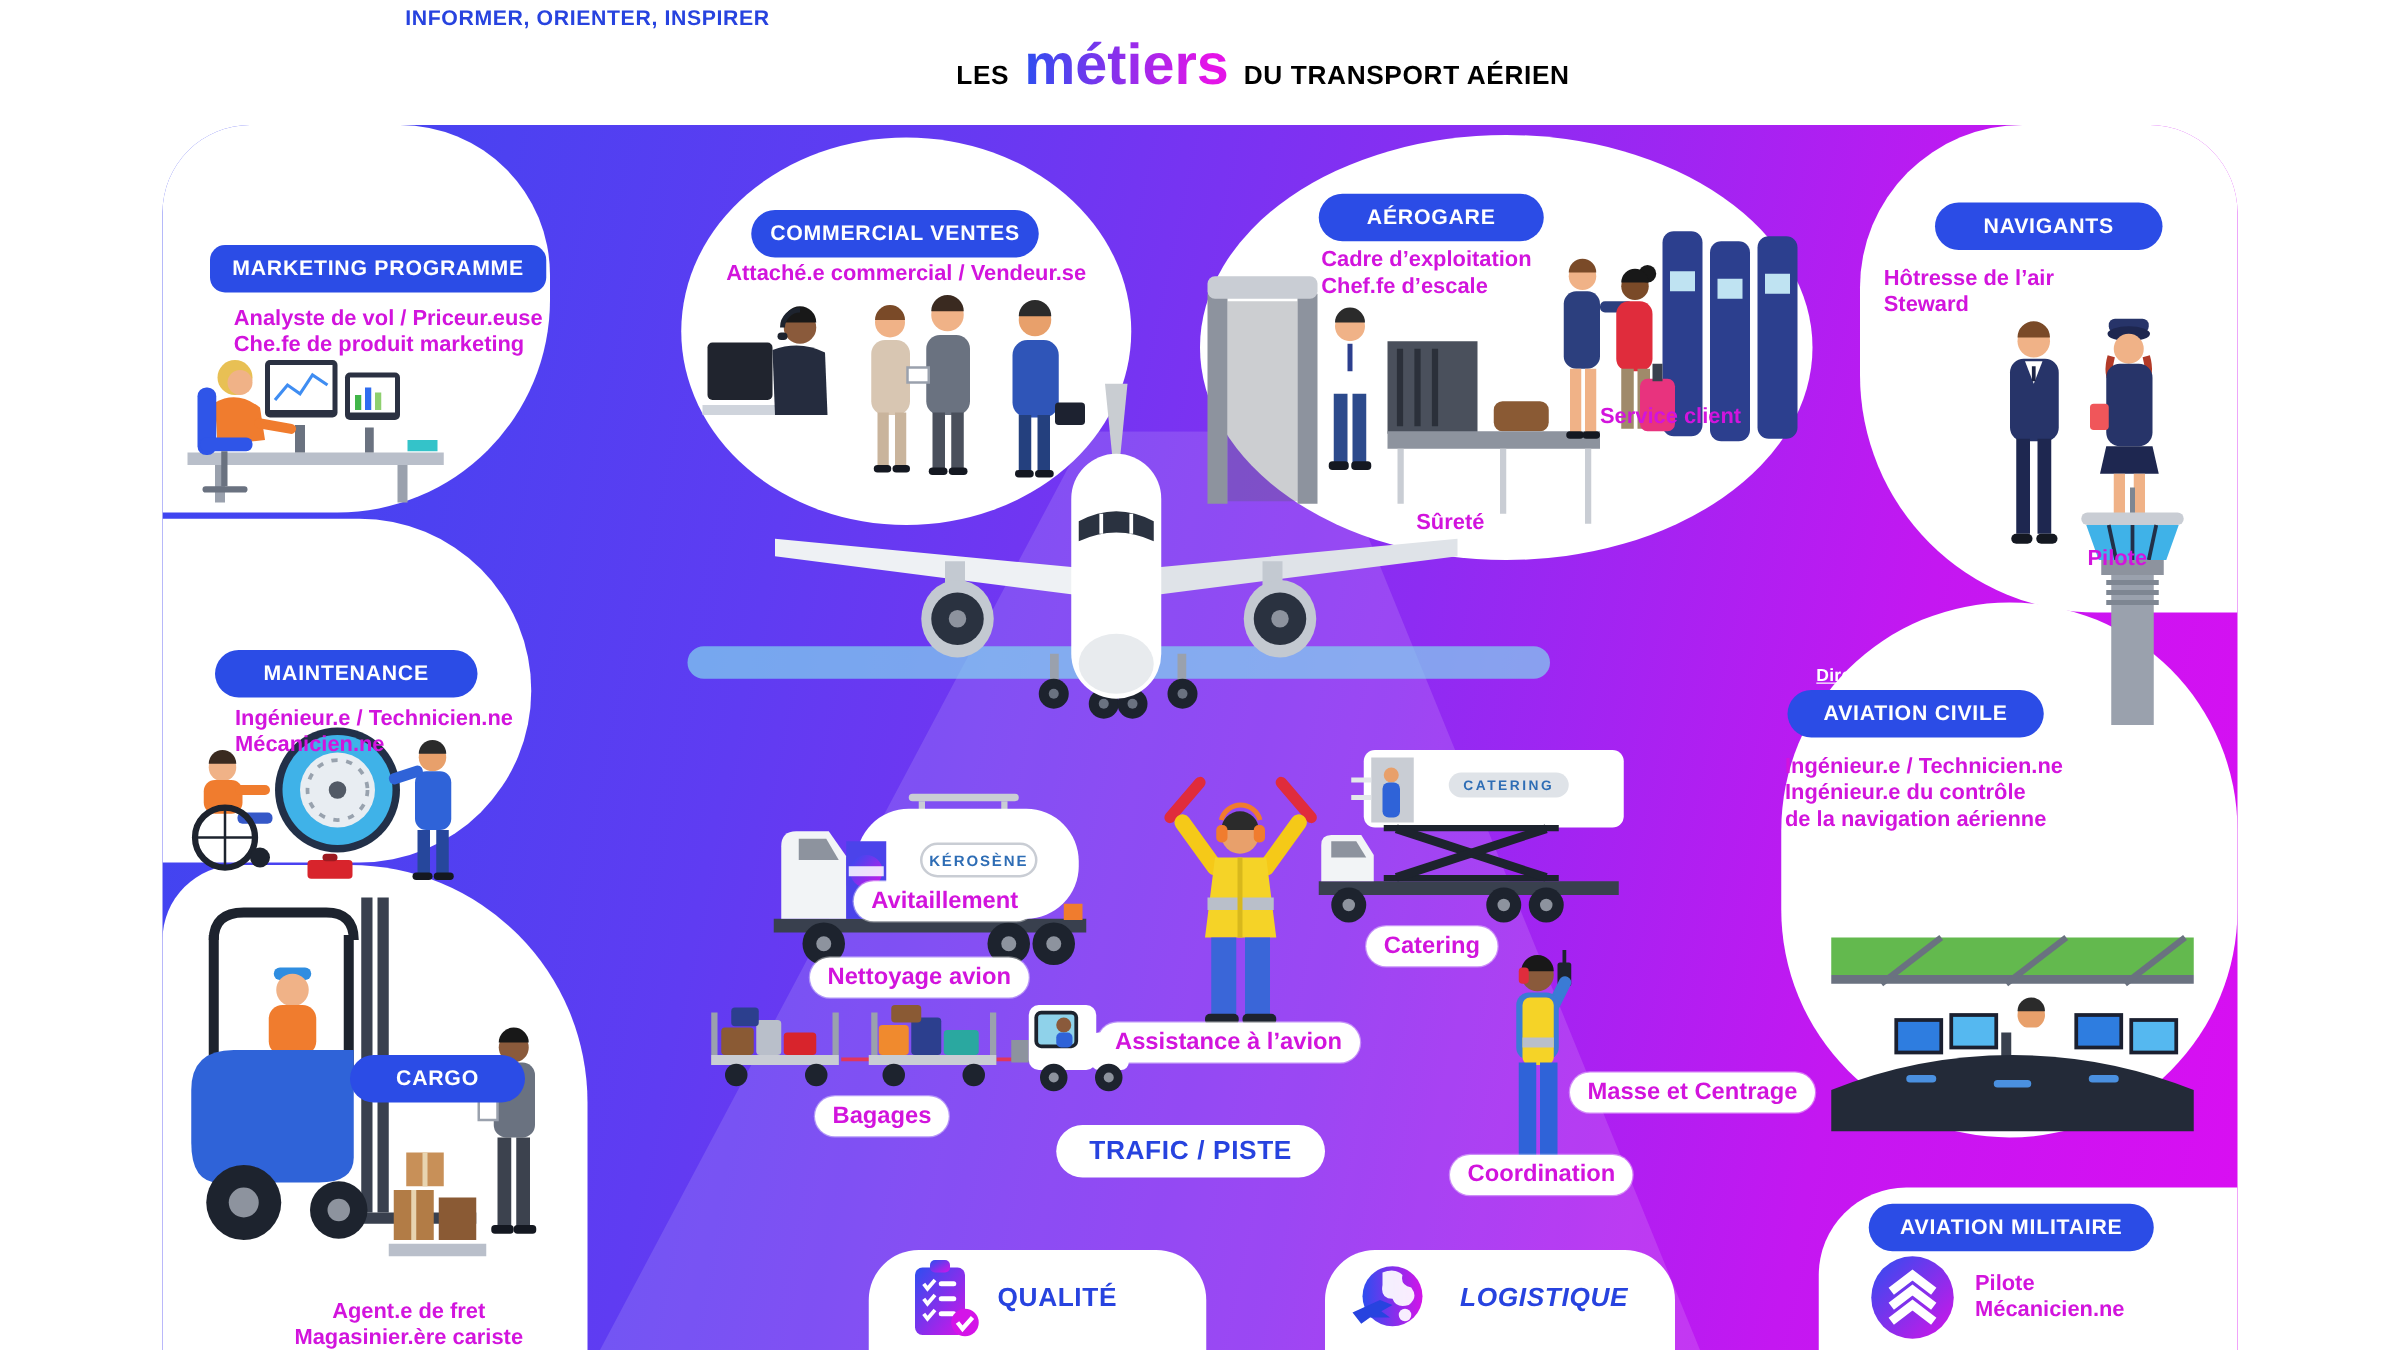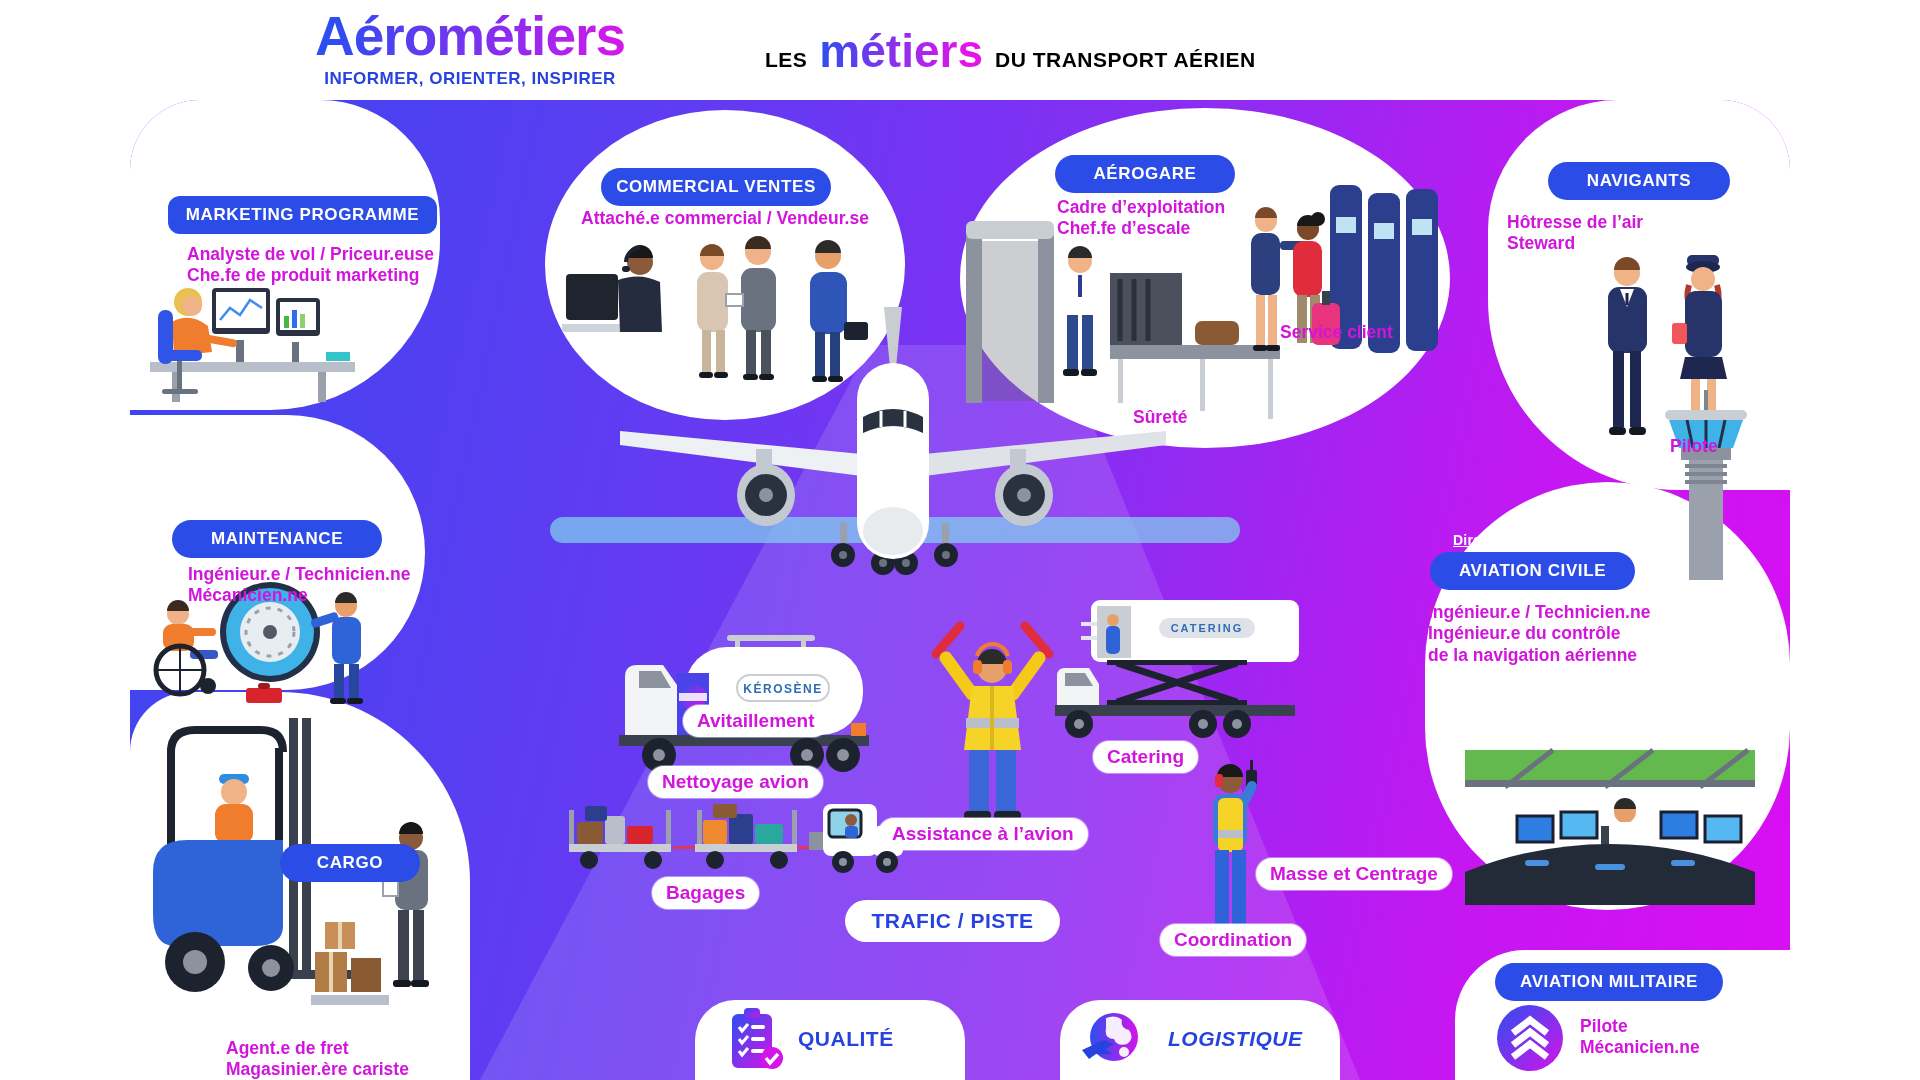--- a/index.html
+++ b/index.html
@@ -40,21 +40,20 @@
   .tab{background:#fff;border-radius:40px 40px 0 0;z-index:4;}
   .tab-label{color:#2743df;font-size:21px;letter-spacing:.5px;z-index:6;}
   svg{position:absolute;z-index:5;overflow:visible;}
 </style>
 </head>
 <body>
 
 <div class="page">
 
   <div class="abs logo">
-    <div class="logo-brand">Aérométiers</div>
     <div class="logo-tag">INFORMER, ORIENTER, INSPIRER</div>
   </div>
   <div class="abs main-title">
     <span class="t-small">LES</span>
     <span class="t-big">métiers</span>
     <span class="t-small">DU TRANSPORT AÉRIEN</span>
   </div>
 
   <div class="abs canvas">
 
@@ -127,21 +126,21 @@
       <rect x="160" y="50" width="28" height="9" rx="4" fill="#2f63d8" transform="rotate(-18 160 50)"></rect>
       <rect x="184" y="94" width="10" height="36" fill="#26479c"></rect>
         <rect x="199" y="94" width="10" height="36" fill="#26479c"></rect>
       <rect x="180" y="128" width="16" height="6" rx="3" fill="#141821"></rect>
         <rect x="197" y="128" width="16" height="6" rx="3" fill="#141821"></rect>
       <rect x="96" y="118" width="36" height="15" rx="3" fill="#d8242c"></rect>
       <rect x="108" y="113" width="12" height="6" rx="3" fill="#9c1a20"></rect>
     </svg>
 
     <div class="abs pill" style="left:150px;top:732px;width:140px;margin-top:12px;">CARGO</div>
-    <div class="abs jobs" style="left:96px;top:938px;width:202px;text-align:left;">
+    <div class="abs jobs" style="left:96px;top:938px;width:202px;text-align:center;">
       <div>Agent.e de fret</div>
       <div>Magasinier.ère cariste</div>
     </div>
     <svg style="left:15px;top:590px;" width="300" height="380" viewBox="0 0 300 380">
       <path d="M26 62 Q26 40 50 40 L116 40 Q138 40 138 62" stroke="#1d232e" stroke-width="8" fill="none"></path>
       <rect x="22" y="58" width="8" height="120" fill="#1d232e"></rect>
         <rect x="130" y="58" width="8" height="120" fill="#1d232e"></rect>
       <rect x="74" y="84" width="30" height="10" rx="5" fill="#2f8de0"></rect>
       <circle cx="89" cy="102" r="13" fill="#f0b287"></circle>
       <rect x="70" y="114" width="38" height="40" rx="11" fill="#f07c2e"></rect>

